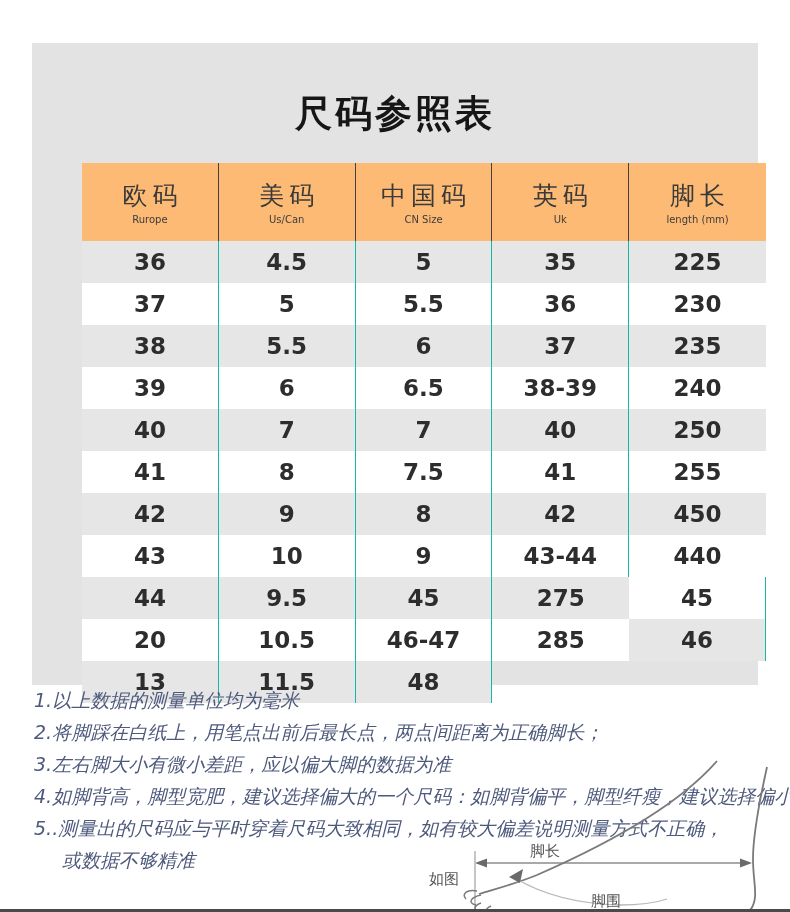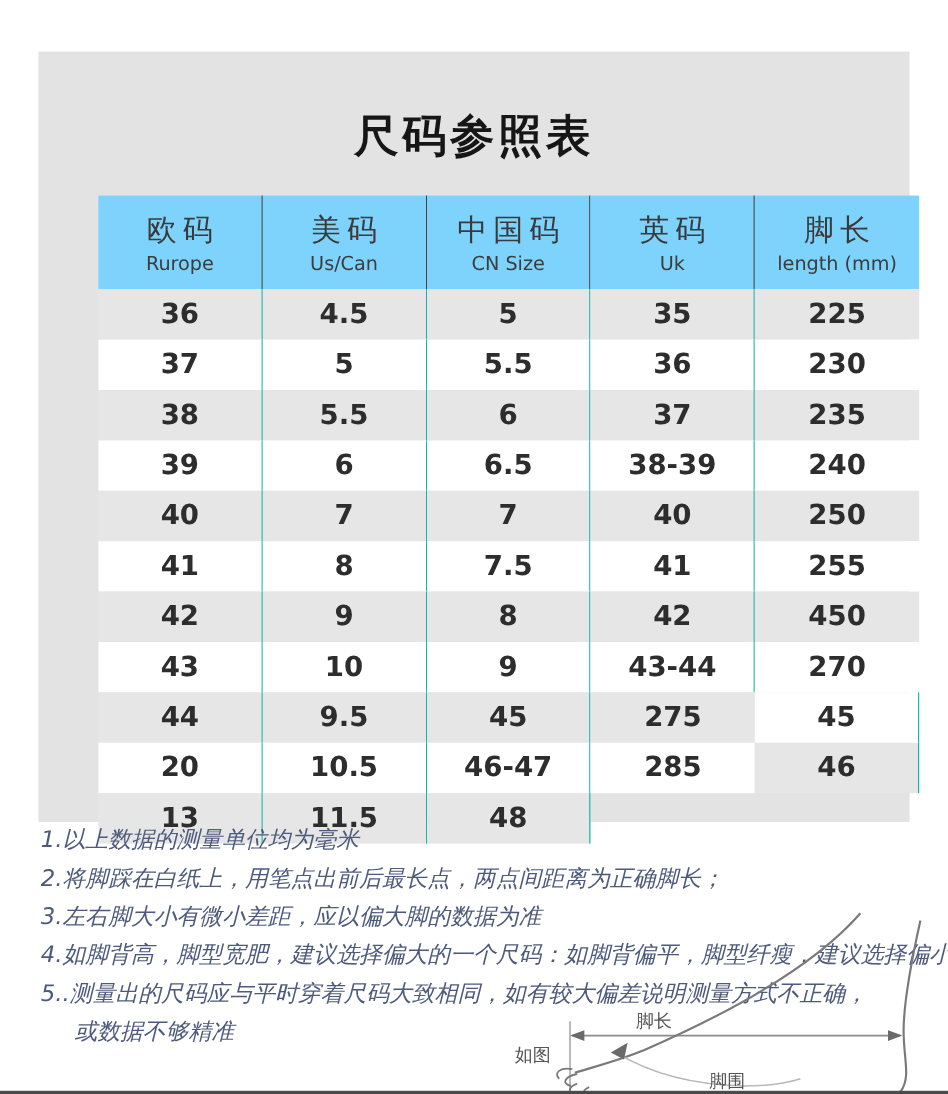--- a/index.html
+++ b/index.html
@@ -26,31 +26,31 @@
   }
   
   .size-table {
     position:absolute; left:50px; top:120px;
     width:684px;
     display:grid;
     grid-template-columns:repeat(5,1fr);
   }
   .th {
     height:78px;
-    background:#7dd3fc;
+    background:#fdba74;
     display:flex; flex-direction:column;
     align-items:center; justify-content:center;
     border-right:1px solid #424242;
   }
   .th .zh {
     font-size:25px; font-weight:400; color:#3a3a3a;
     letter-spacing:5px; text-indent:5px;
   }
   .th .en {
-    font-size:16px; color:#3c3c3c; margin-top:2px;
+    font-size:10px; color:#3c3c3c; margin-top:2px;
   }
   .td {
     height:42px;
     background:#ffffff;
     display:flex; align-items:center; justify-content:center;
     border-right:1px solid #14b8a6;
     font-size:23px; font-weight:600; color:#2d2d2d;
   }
   .td.alt { background:#e6e6e6; }
   .th.last, .td.last { border-right:none; }
@@ -142,21 +142,21 @@
         <div class="td last">255</div>
         <div class="td alt">42</div>
         <div class="td alt">9</div>
         <div class="td alt">8</div>
         <div class="td alt">42</div>
         <div class="td alt last">450</div>
         <div class="td">43</div>
         <div class="td">10</div>
         <div class="td">9</div>
         <div class="td">43-44</div>
-        <div class="td last">270</div>
+        <div class="td last">440</div>
         <div class="td alt">44</div>
         <div class="td alt">9.5</div>
         <div class="td alt">45</div>
         <div class="td alt last">275</div>
         <div class="td">45</div>
         <div class="td">20</div>
         <div class="td">10.5</div>
         <div class="td">46-47</div>
         <div class="td last">285</div>
         <div class="td alt">46</div>

